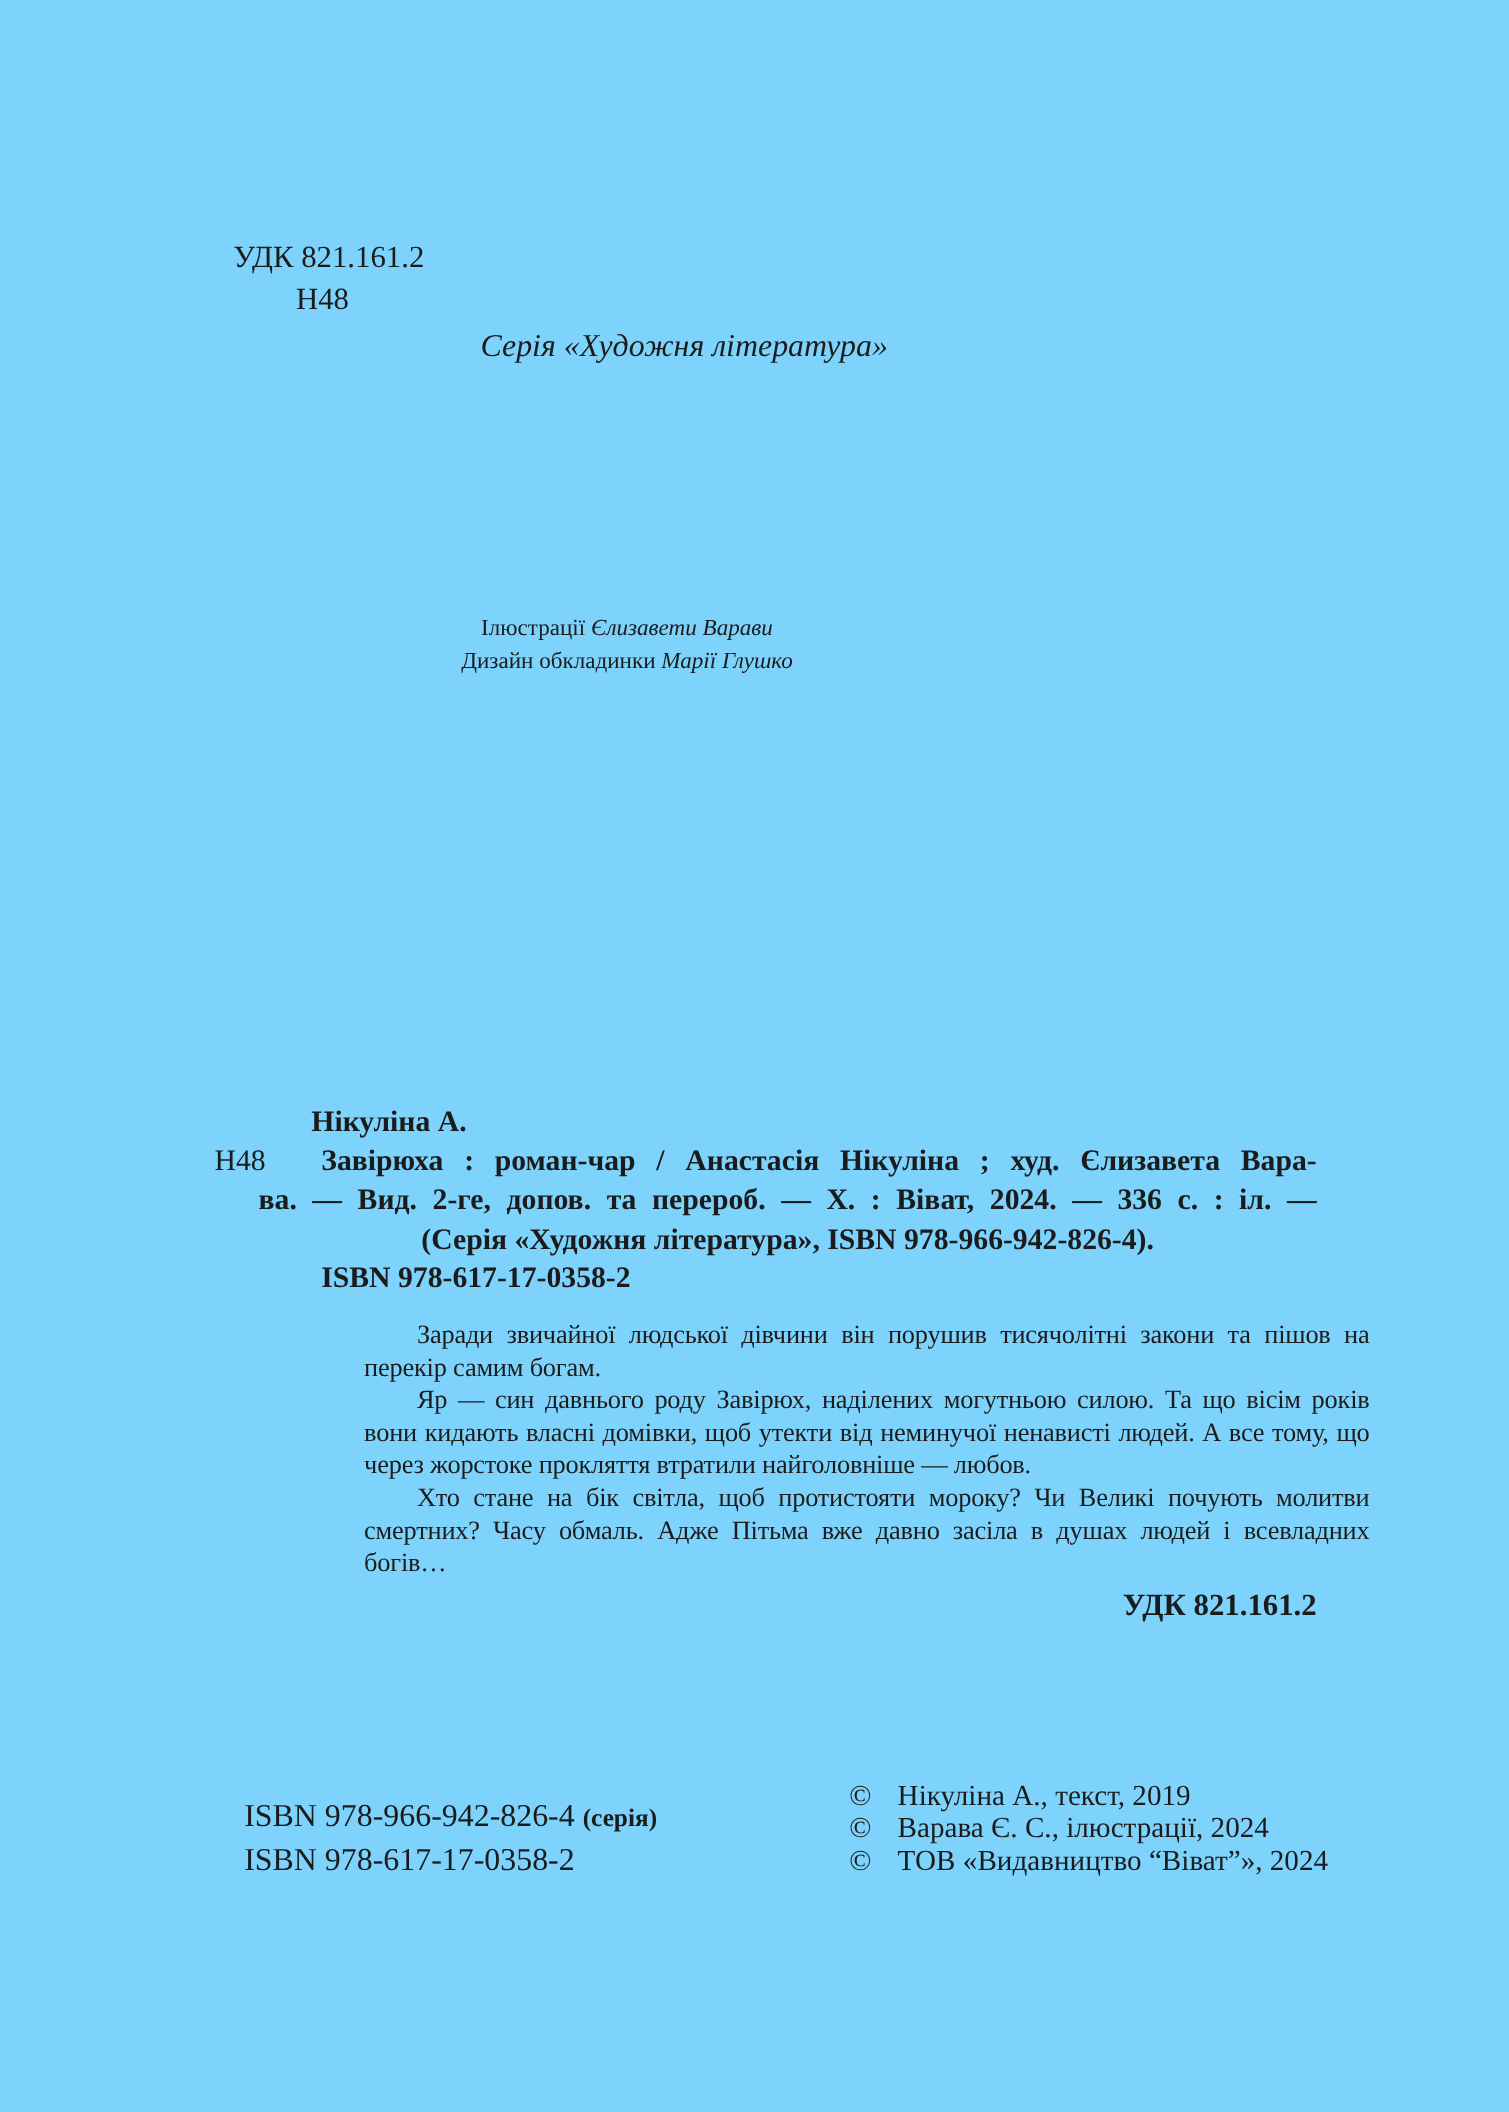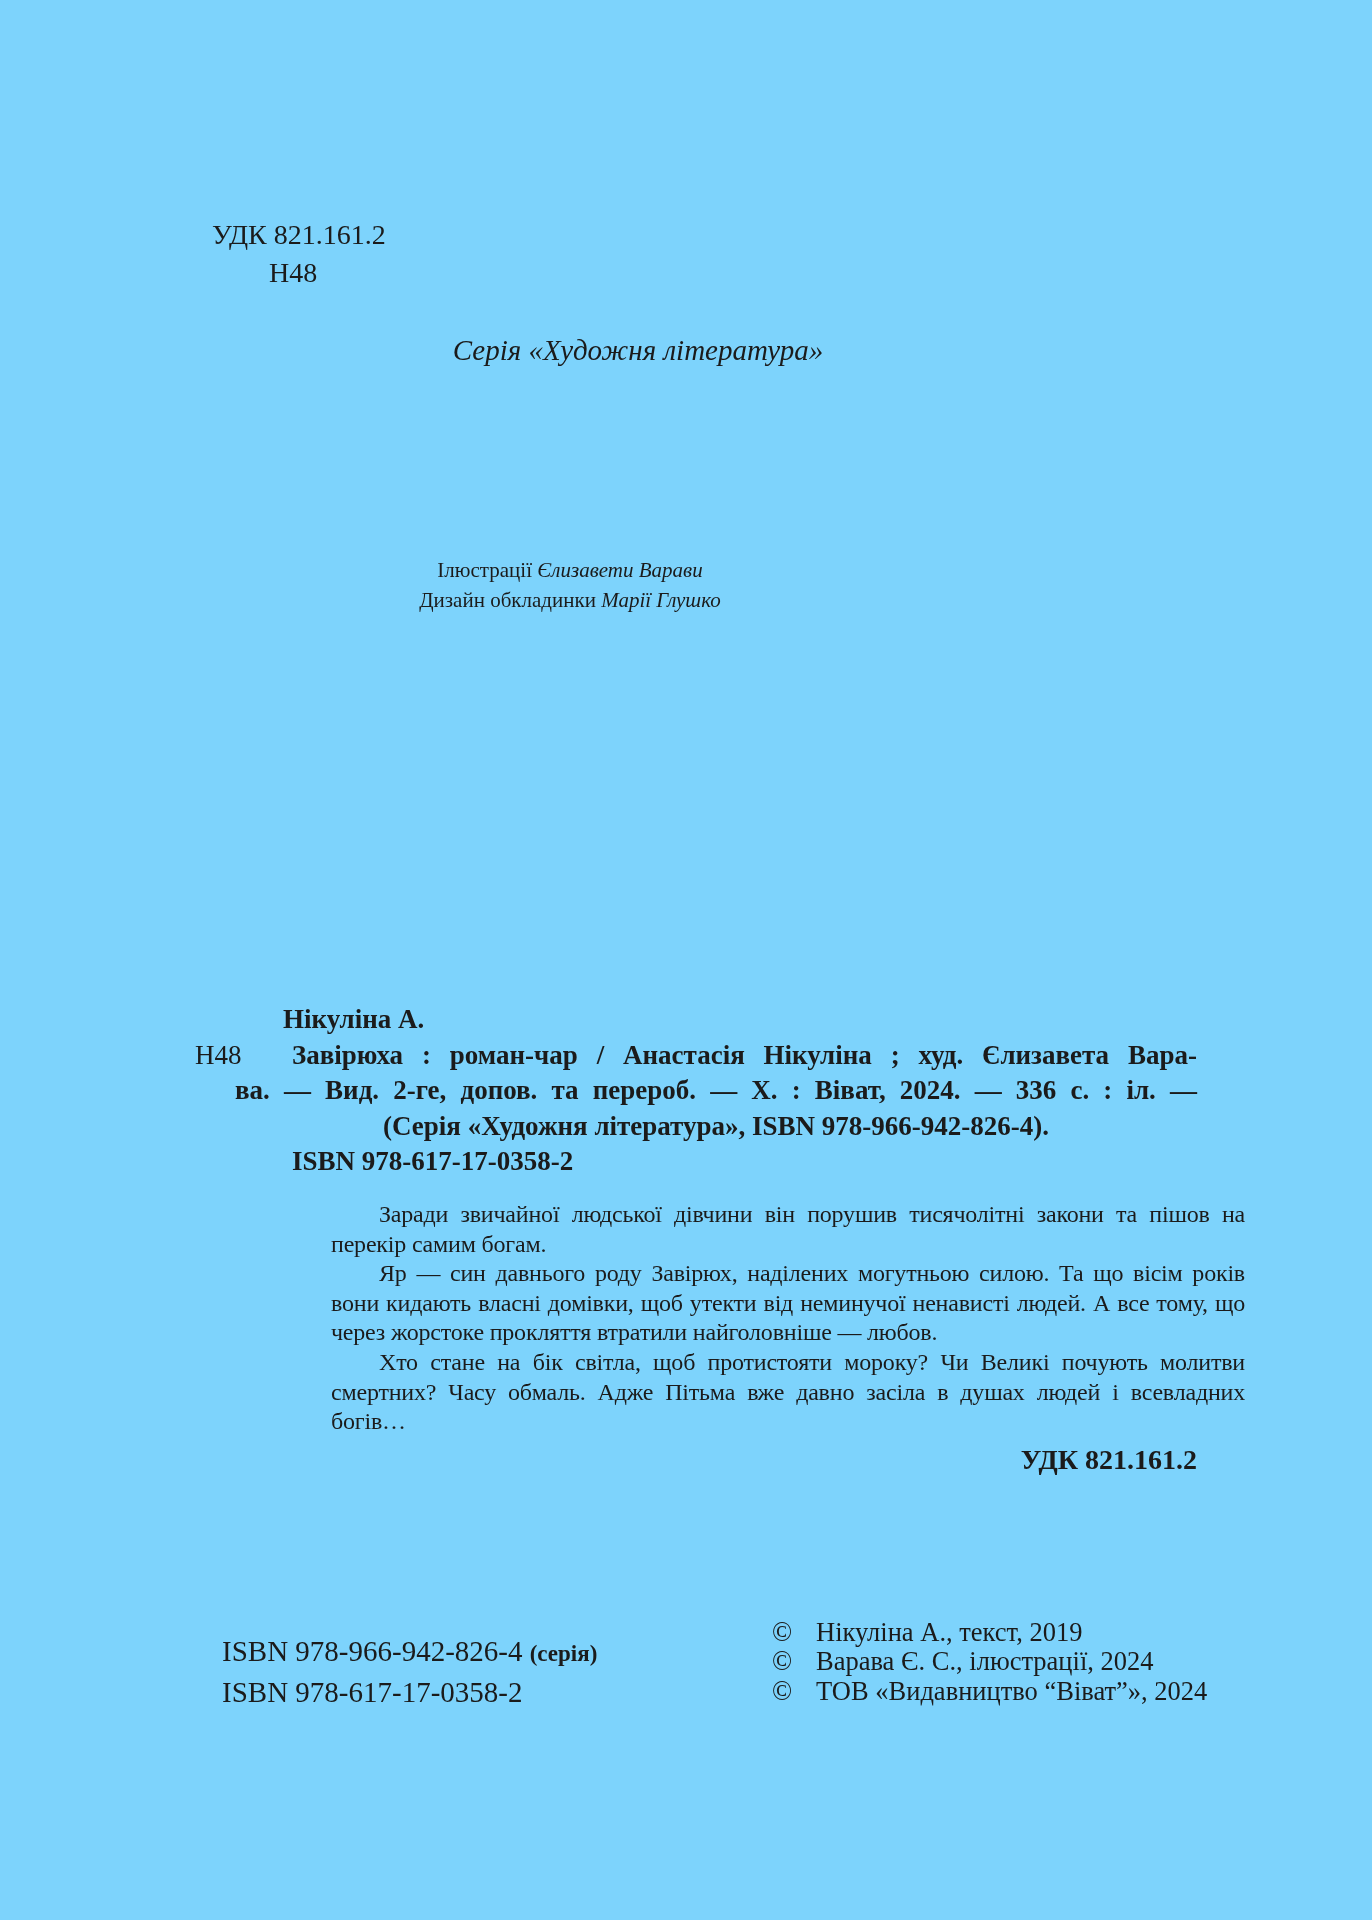--- a/index.html
+++ b/index.html
@@ -14,22 +14,22 @@
     overflow: hidden;
   }
   .abs { position: absolute; }
 
   
   .udc-top { top: 216px; left: 212px; font-size: 28px; line-height: 38px; }
   .udc-top .code { padding-left: 57px; }
 
   
   .series {
-    top: 334px; left: 0; width: 1244px;
-    text-align: center; font-style: italic; font-size: 29px; margin-left: 16px;
+    top: 299px; left: 0; width: 1244px;
+    text-align: center; font-style: italic; font-size: 29px;
   }
 
   
   .credit { left: 0; width: 1140px; text-align: center; font-size: 21px; }
   .credit-ill { top: 558px; }
   .credit-cover { top: 588px; }
   .credit .name { font-style: italic; }
 
   
   .bib-card { top: 1002px; left: 195px; width: 1002px; font-size: 27px; line-height: 35.5px; }

